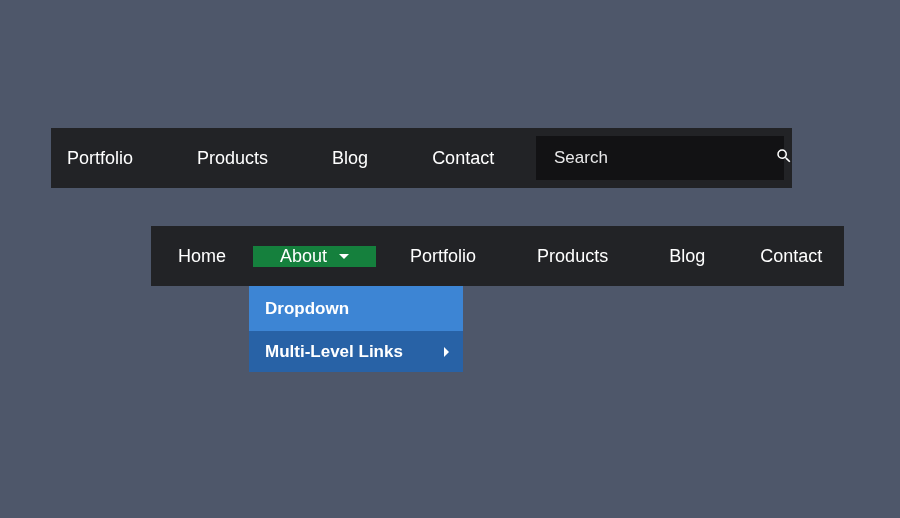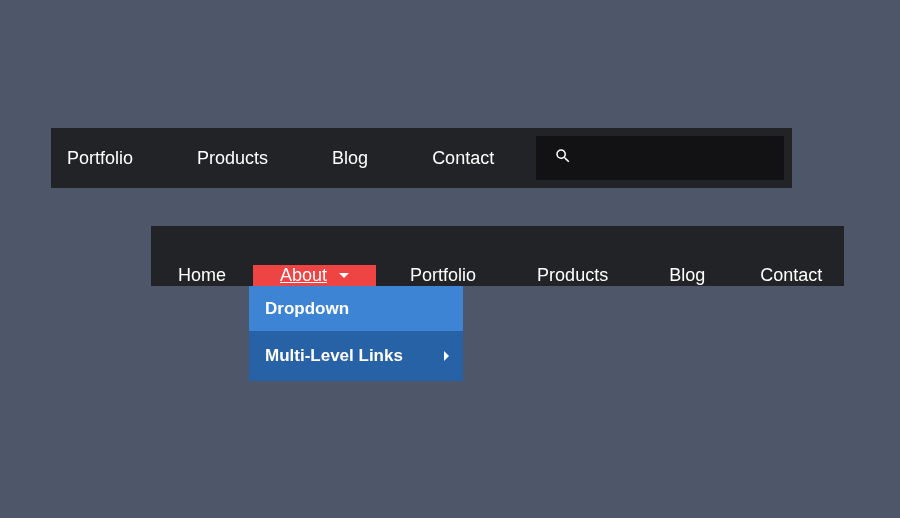--- a/index.html
+++ b/index.html
@@ -68,35 +68,34 @@
 
     
     .secondbar {
       position: absolute;
       left: 151px;
       top: 226px;
       width: 693px;
       height: 60px;
       background: #222326;
       display: flex;
-      align-items: flex-end;
+      align-items: center;
     }
     .secondbar .nav-item {
       color: #fff;
       font-size: 18px;
       font-weight: 400;
       display: flex;
       align-items: center;
       padding: 0 27px;
       cursor: pointer;
     }
     .secondbar .nav-item.active {
-      background: #ef4444;
+      background: #15803d;
       position: relative;
-      text-decoration: underline;
     }
     .secondbar .nav-item.active .caret {
       margin-left: 12px;
       width: 0;
       height: 0;
       border-left: 5px solid transparent;
       border-right: 5px solid transparent;
       border-top: 5px solid #fff;
     }
 
@@ -120,21 +119,21 @@
       border-top: 1px solid rgba(0,0,0,0.06);
       font-weight: bold;
     }
     .dropdown .dd-item.first {
       border-top: none;
       height: 45px;
     }
     .dropdown .dd-item.highlight {
       background: #2862a6;
       font-weight: 700;
-      height: 50px;
+      height: 41px;
       border-top: none;
     }
     .dropdown .dd-item.last {
       height: 44px;
     }
     .dropdown .dd-item .arrow {
       position: absolute;
       right: 14px;
       top: 50%;
       transform: translateY(-50%);
@@ -148,20 +147,21 @@
 </head>
 <body>
 
 <div class="topbar">
   <div class="nav-item">Portfolio</div>
   <div class="nav-item">Products</div>
   <div class="nav-item">Blog</div>
   <div class="nav-item">Contact</div>
 
   <div class="search-box">
+    <input type="text" placeholder="Search" style="">
     <span>
       <svg viewBox="0 0 24 24">
           <path d="M15.5 14h-.79l-.28-.27A6.471 6.471 0 0 0 16 9.5 6.5 6.5 0 1 0 9.5 16a6.471 6.471 0 0 0 4.23-1.57l.27.28v.79L19 20.49 20.49 19 15.5 14zm-6 0C7.01 14 5 11.99 5 9.5S7.01 5 9.5 5 14 7.01 14 9.5 11.99 14 9.5 14z"></path>
         </svg>
     </span>
   </div>
 </div>
 
 <div class="secondbar">
   <div class="nav-item">Home</div>

